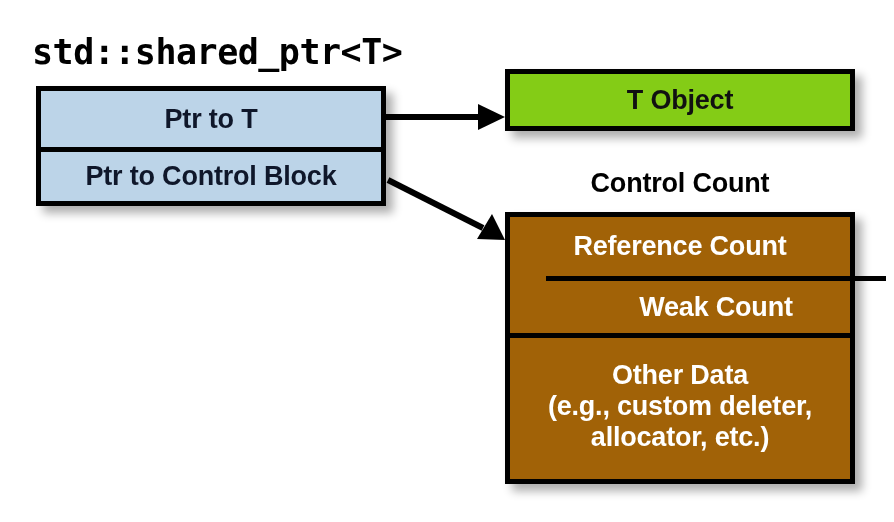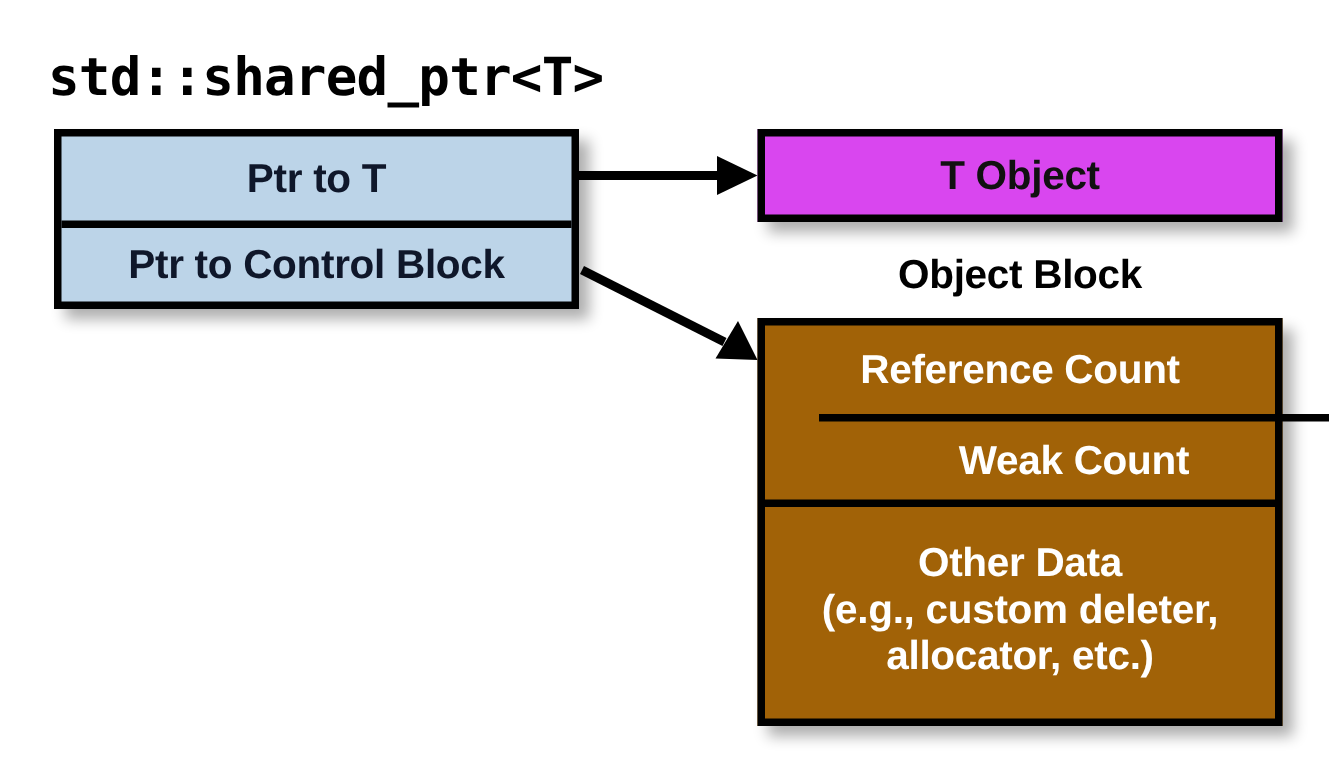--- a/index.html
+++ b/index.html
@@ -61,24 +61,24 @@
     width: 100%;
     color: #0f172a;
     font-size: 27px;
   }
   #row-ptr-t      { height: 56px; }
   #row-ptr-cb     { height: 54px; border-top: 5px solid #000000; }
 
   
   #t-object-box {
     left: 505px;
-    top: 86px;
+    top: 69px;
     width: 350px;
     height: 62px;
-    background: #d946ef;
+    background: #84cc16;
   }
   #t-object-box .row {
     width: 100%;
     height: 100%;
     color: #111111;
     font-size: 27px;
   }
 
   
   .caption {
@@ -132,21 +132,21 @@
 
   <div class="box" id="shared-ptr-box">
     <div class="row" id="row-ptr-t">Ptr to T</div>
     <div class="row" id="row-ptr-cb">Ptr to Control Block</div>
   </div>
 
   <div class="box" id="t-object-box">
     <div class="row">T Object</div>
   </div>
 
-  <div class="caption">Object Block</div>
+  <div class="caption">Control Count</div>
 
   <div class="box" id="control-block-box">
     <div class="row" id="row-ref-count">
       <span>Reference Count</span>
     </div>
     <div class="row" id="row-weak-count">
       <span>Weak Count</span>
     </div>
     <div class="row" id="row-other-data">
       <span>Other Data</span>

